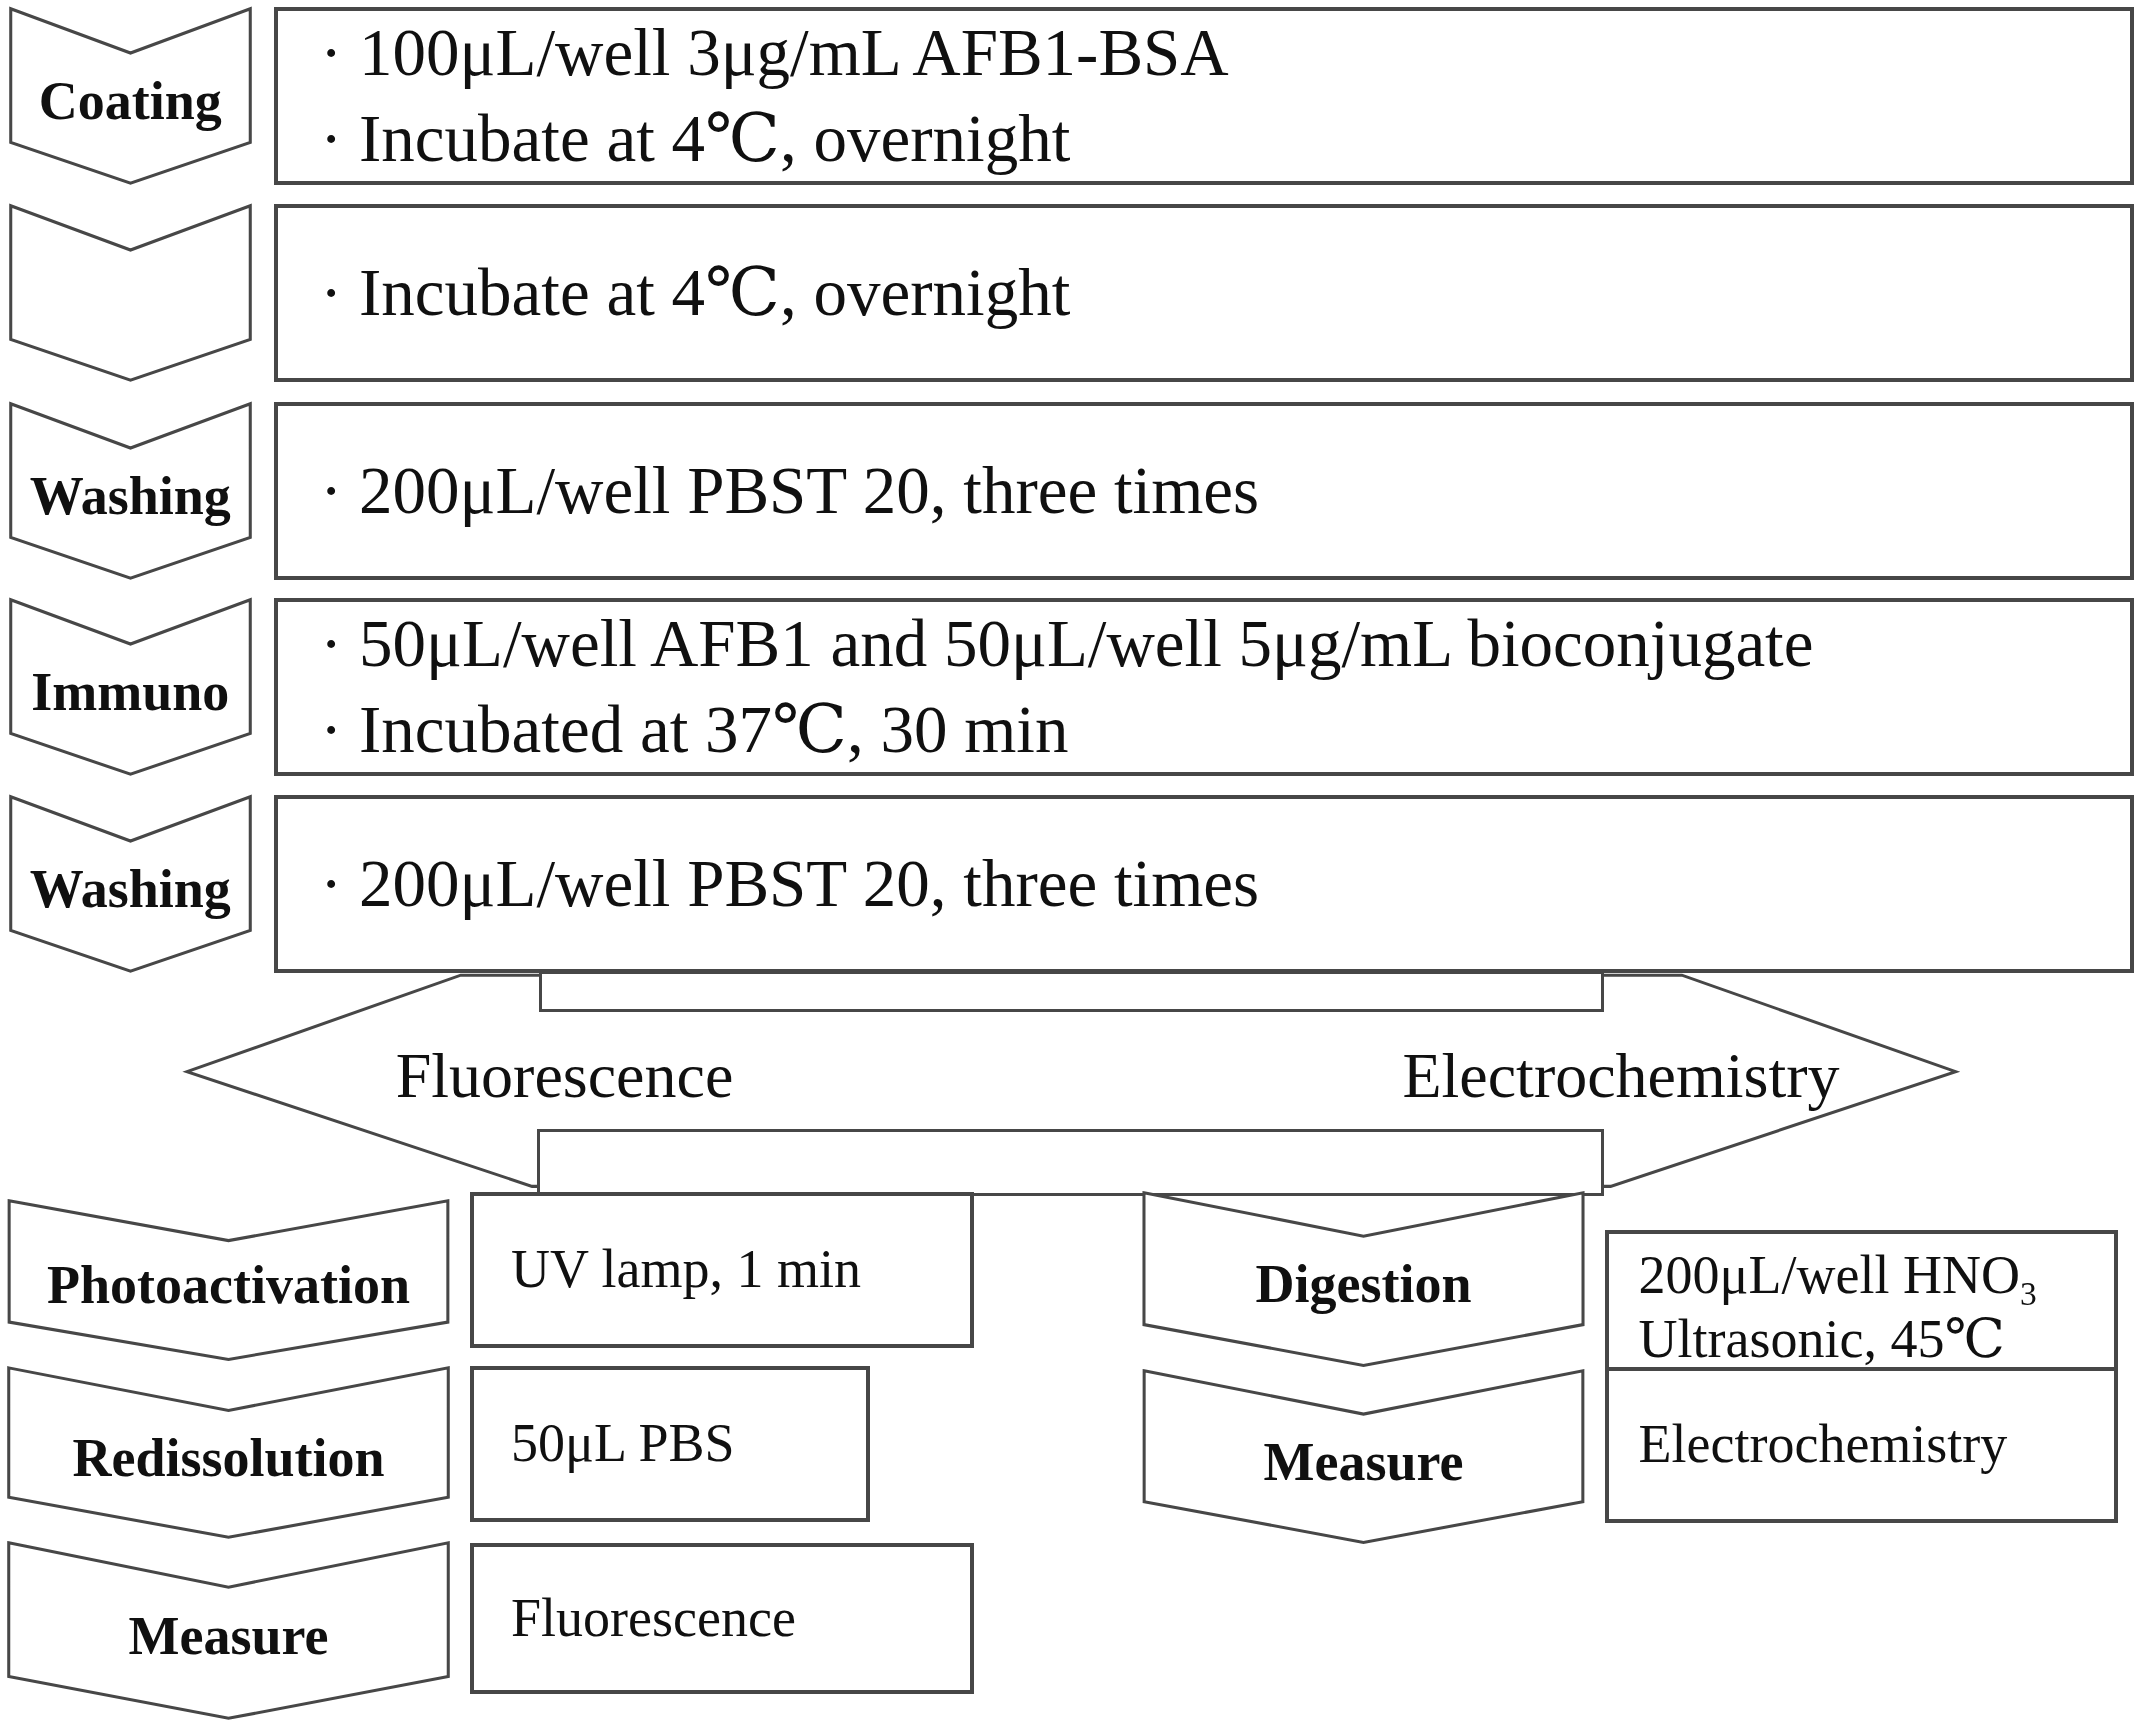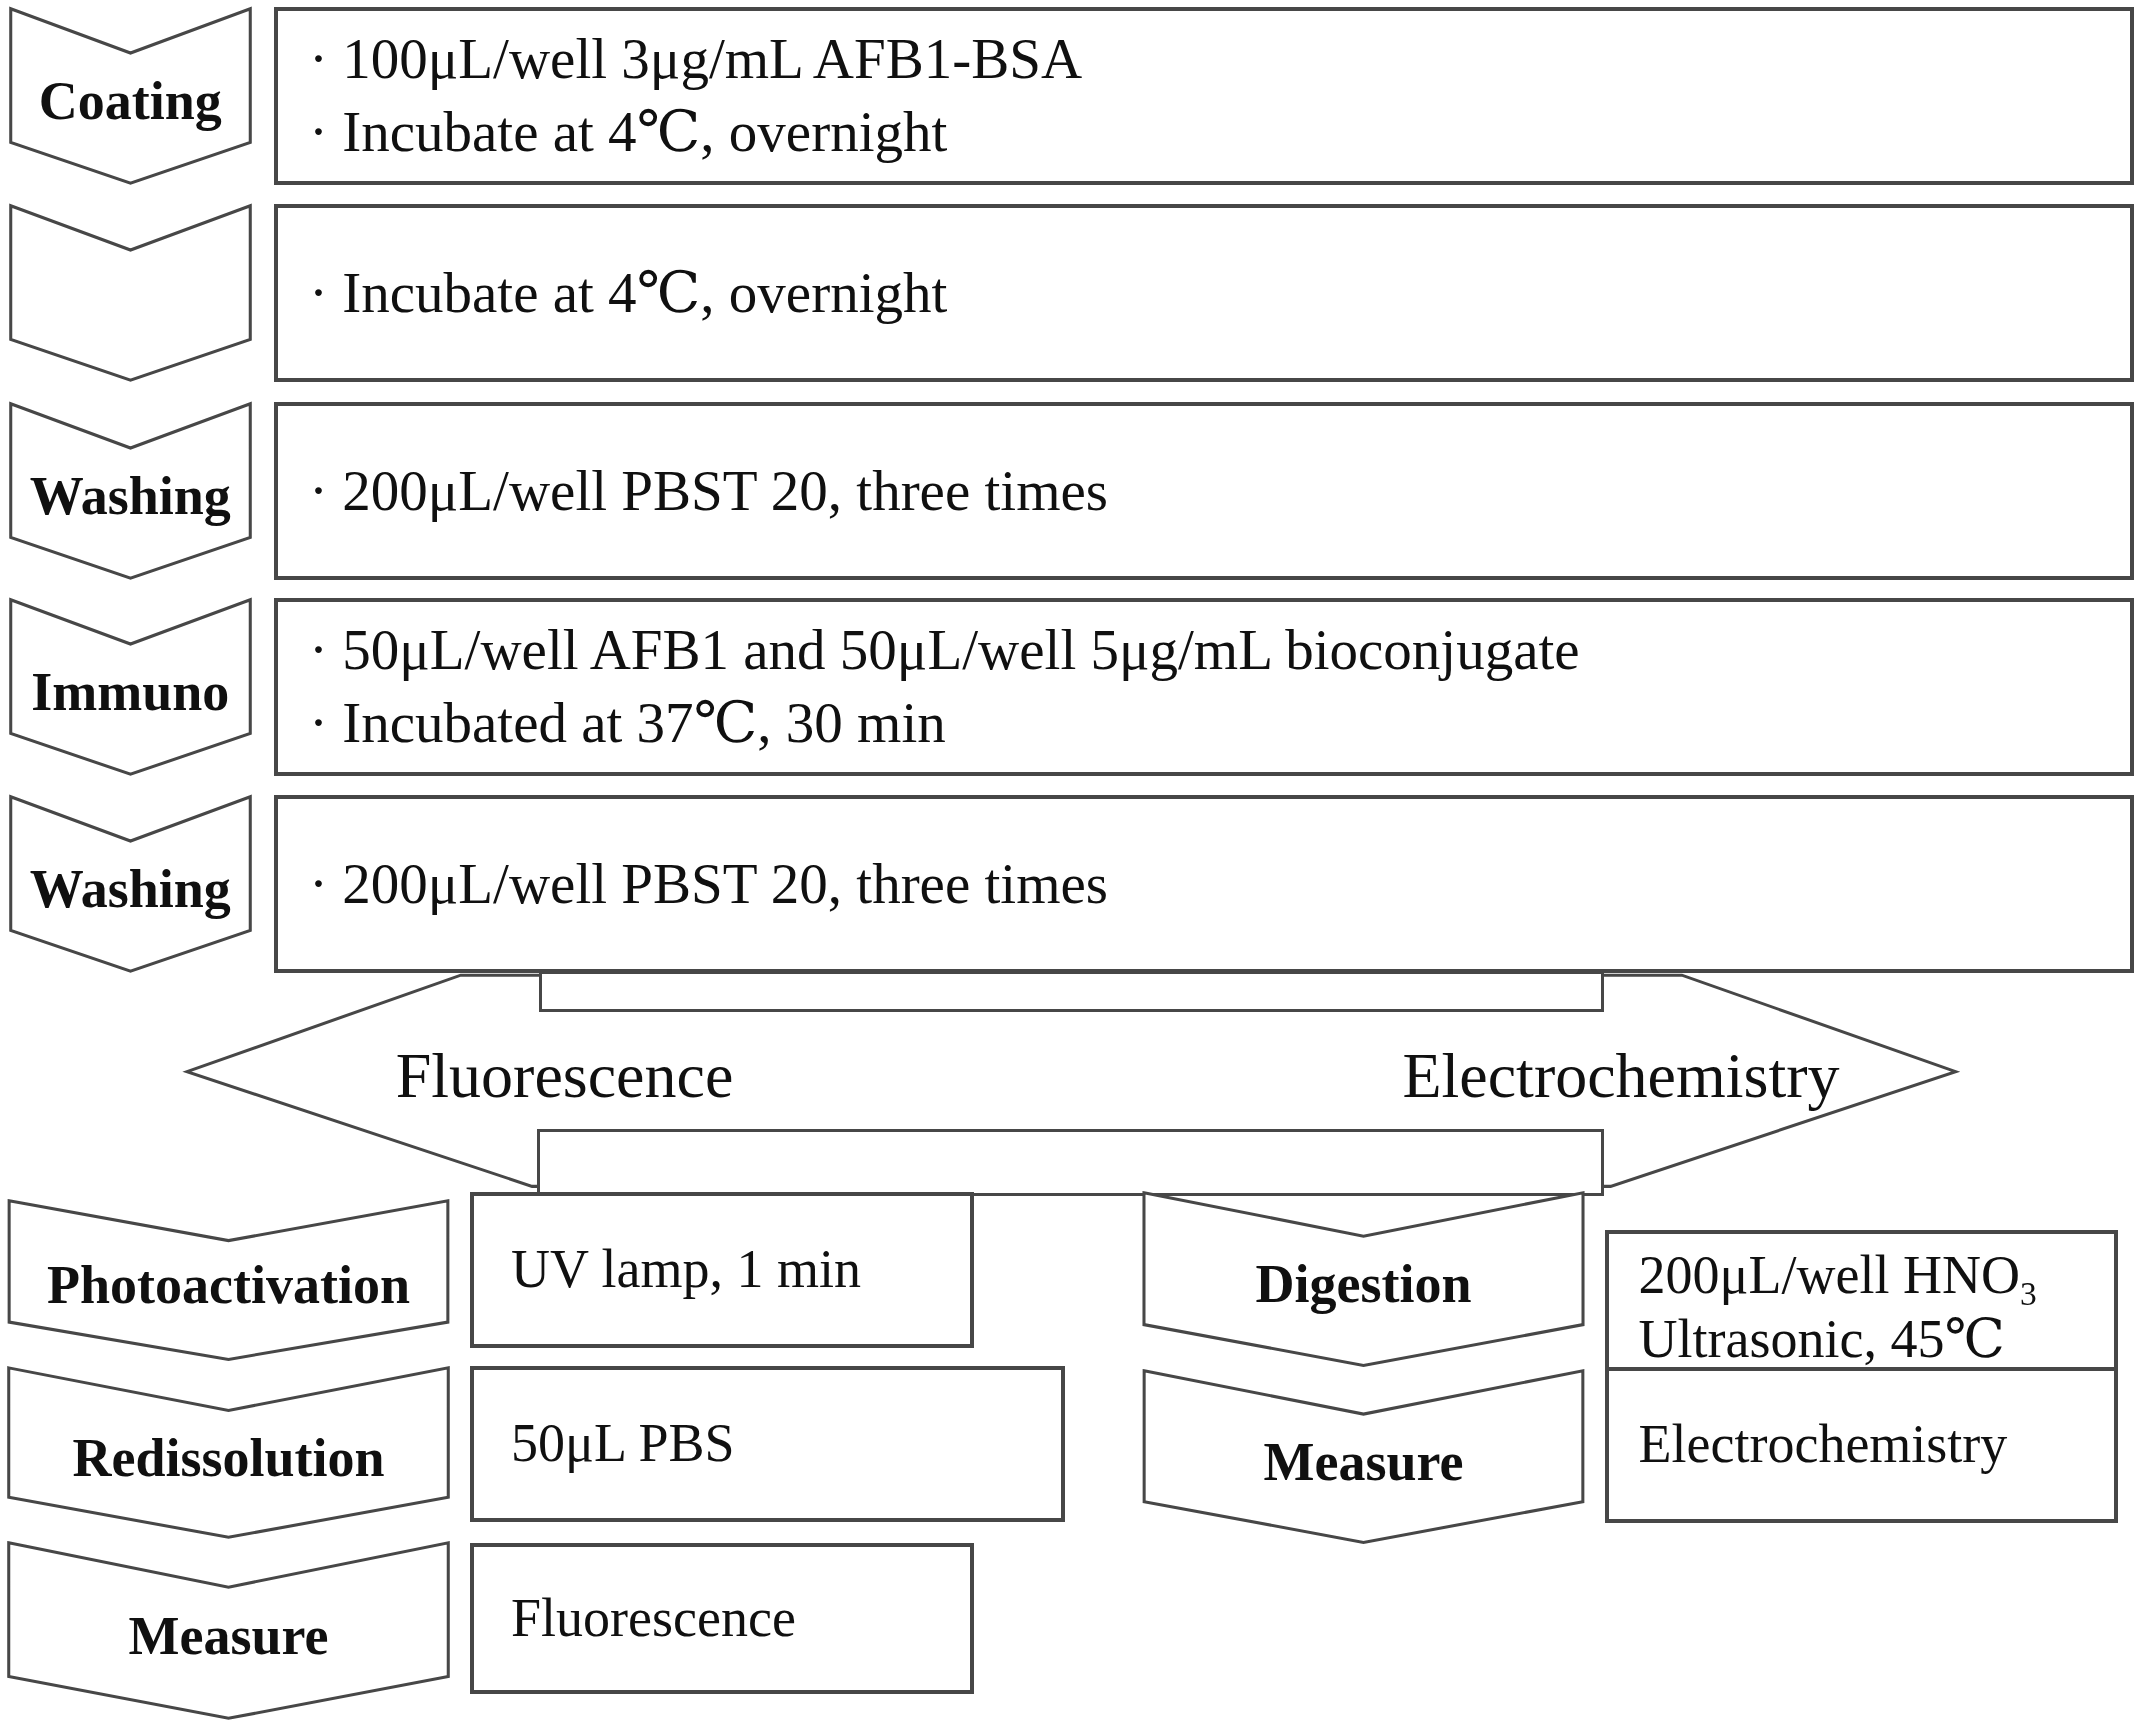--- a/index.html
+++ b/index.html
@@ -16,21 +16,21 @@
   .chev-label{
     position:absolute;display:flex;align-items:center;justify-content:center;
     text-align:left;font-size:54px;line-height:1.05;transform:translateY(3%);font-weight:bold;
   }
   .pbox{
     position:absolute;box-sizing:border-box;
     border:4.3px solid #474747;background:#ffffff;
     display:flex;flex-direction:column;justify-content:center;
     padding-left:31px;
   }
-  .pbox .box-line{font-size:57px;line-height:1.28;white-space:pre;}
+  .pbox .box-line{font-size:67px;line-height:1.28;white-space:pre;margin-left:11px;}
   .sbox{
     position:absolute;box-sizing:border-box;
     border:4.3px solid #474747;background:#ffffff;
     display:flex;flex-direction:column;justify-content:center;
     padding-left:37px;
   }
   .sbox .box-line{font-size:54px;line-height:1.18;white-space:pre;}
   .connector{
     position:absolute;box-sizing:border-box;
     border:3.5px solid #474747;background:#ffffff;
@@ -102,21 +102,21 @@
   </svg>
   <div class="chev-label" style="left:7px;top:1199px;width:443px;height:163px;z-index:5;">Photoactivation</div>
   <div class="sbox" style="left:470px;top:1192px;width:504px;height:156px;z-index:4;">
     <div class="box-line">UV lamp, 1 min</div>
   </div>
 
   <svg class="shape" style="left:7px;top:1366px;z-index:4;" width="443" height="174" viewBox="0 0 510 200">
     <polygon points="2,2 255,51 508,2 508,151 255,197 2,151"></polygon>
   </svg>
   <div class="chev-label" style="left:7px;top:1366px;width:443px;height:174px;z-index:5;">Redissolution</div>
-  <div class="sbox" style="left:470px;top:1366px;width:595px;height:156px;z-index:4;">
+  <div class="sbox" style="left:470px;top:1366px;width:400px;height:156px;z-index:4;">
     <div class="box-line">50μL PBS</div>
   </div>
 
   <svg class="shape" style="left:7px;top:1541px;z-index:4;" width="443" height="180" viewBox="0 0 510 207">
     <polygon points="2,2 255,53 508,2 508,156 255,204 2,156"></polygon>
   </svg>
   <div class="chev-label" style="left:7px;top:1541px;width:443px;height:180px;z-index:5;">Measure</div>
   <div class="sbox" style="left:470px;top:1543px;width:504px;height:151px;z-index:4;">
     <div class="box-line">Fluorescence</div>
   </div>

